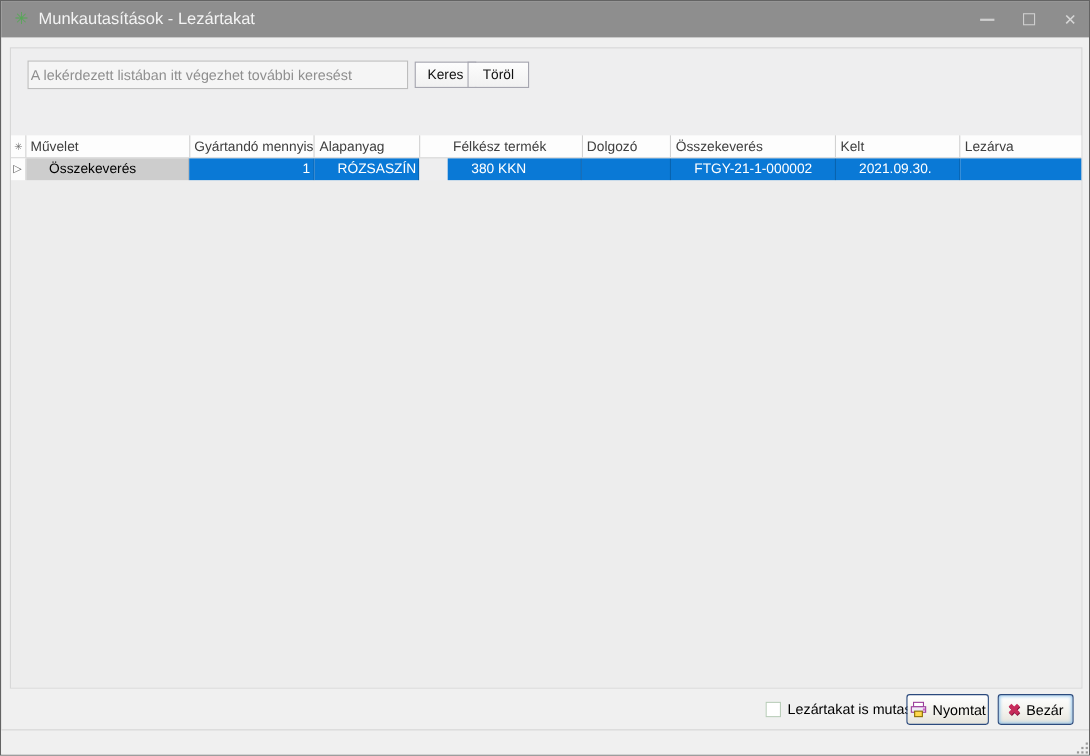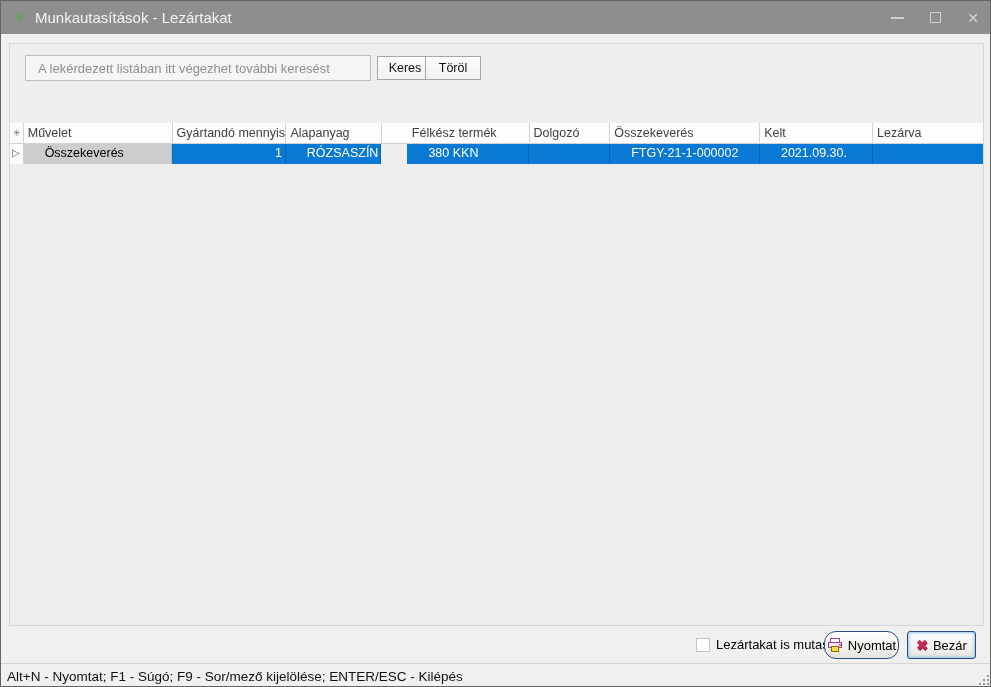--- a/index.html
+++ b/index.html
@@ -26,21 +26,21 @@
   .glyph-close { font-size: 14px; line-height: 14px; }
   
   .panel {
     position: absolute; left: 8px; top: 42px; width: 975px; height: 583px;
     background: #eeeeef; border: 1px solid #d7d7d7;
   }
   .search-input {
     position: absolute; left: 24px; top: 54px; width: 346px; height: 26px;
     border: 1px solid #bdbdbd; background: #f5f5f5;
     font-family: "Liberation Sans", sans-serif; font-size: 13px;
-    color: #333; padding: 0 12px; outline: none;
+    color: #333; padding: 0 2px; outline: none;
   }
   .search-input::placeholder { color: #8f8f8f; opacity: 1; }
   .mini-btn {
     position: absolute; top: 55px; height: 24px;
     border: 1px solid #a6a6b0; background: linear-gradient(#fdfdfd, #f1f1f1);
     font-family: "Liberation Sans", sans-serif; font-size: 12.5px; color: #111;
     text-align: center; line-height: 22px; cursor: default;
   }
   .btn-keres { left: 376px; width: 56px; }
   .btn-torol { left: 424px; width: 56px; }
@@ -85,21 +85,21 @@
     position: absolute; left: 715px; top: 636px; font-size: 13px; color: #000;
   }
   .xp-btn {
     position: absolute; top: 630px; height: 28px;
     border: 1px solid #2b4a7d; border-radius: 3px;
     background: linear-gradient(#ffffff, #f2f1ec 60%, #e6e4dc);
     display: flex; align-items: center; justify-content: center; gap: 5px;
     font-family: "Liberation Sans", sans-serif; font-size: 13px; color: #000;
     cursor: default;
   }
-  .btn-nyomtat { left: 823px; width: 75px; border-radius: 12px; }
+  .btn-nyomtat { left: 823px; width: 75px; }
   .btn-bezar { left: 906px; width: 69px; box-shadow: inset 0 0 3px 1px #8ec3ec; }
   .bezar-x { color: #c72b5a; font-size: 14px; font-weight: bold; line-height: 14px;
     text-shadow: 0.5px 0.5px 0 #7d1038; }
   
   .statusbar {
     position: absolute; left: 0; top: 662px; width: 991px; height: 25px;
     background: #f0f0f0; border-top: 1px solid #d5d5d5;
     display: flex; align-items: center;
   }
   .status-text { margin-left: 6px; font-size: 13.5px; color: #111; }
@@ -179,21 +179,20 @@
     </svg>
     <span>Nyomtat</span>
   </button>
 
   <button class="xp-btn btn-bezar">
     <span class="bezar-x">✖</span>
     <span>Bezár</span>
   </button>
 
   <div class="statusbar">
-    <span class="status-text">Alt+N - Nyomtat; F1 - Súgó; F9 - Sor/mező kijelölése; ENTER/ESC - Kilépés</span>
     <span class="resize-grip">
       <i class="g1"></i>
         <i class="g2"></i>
         <i class="g3"></i>
         <i class="g4"></i>
         <i class="g5"></i>
         <i class="g6"></i>
     </span>
   </div>
 

